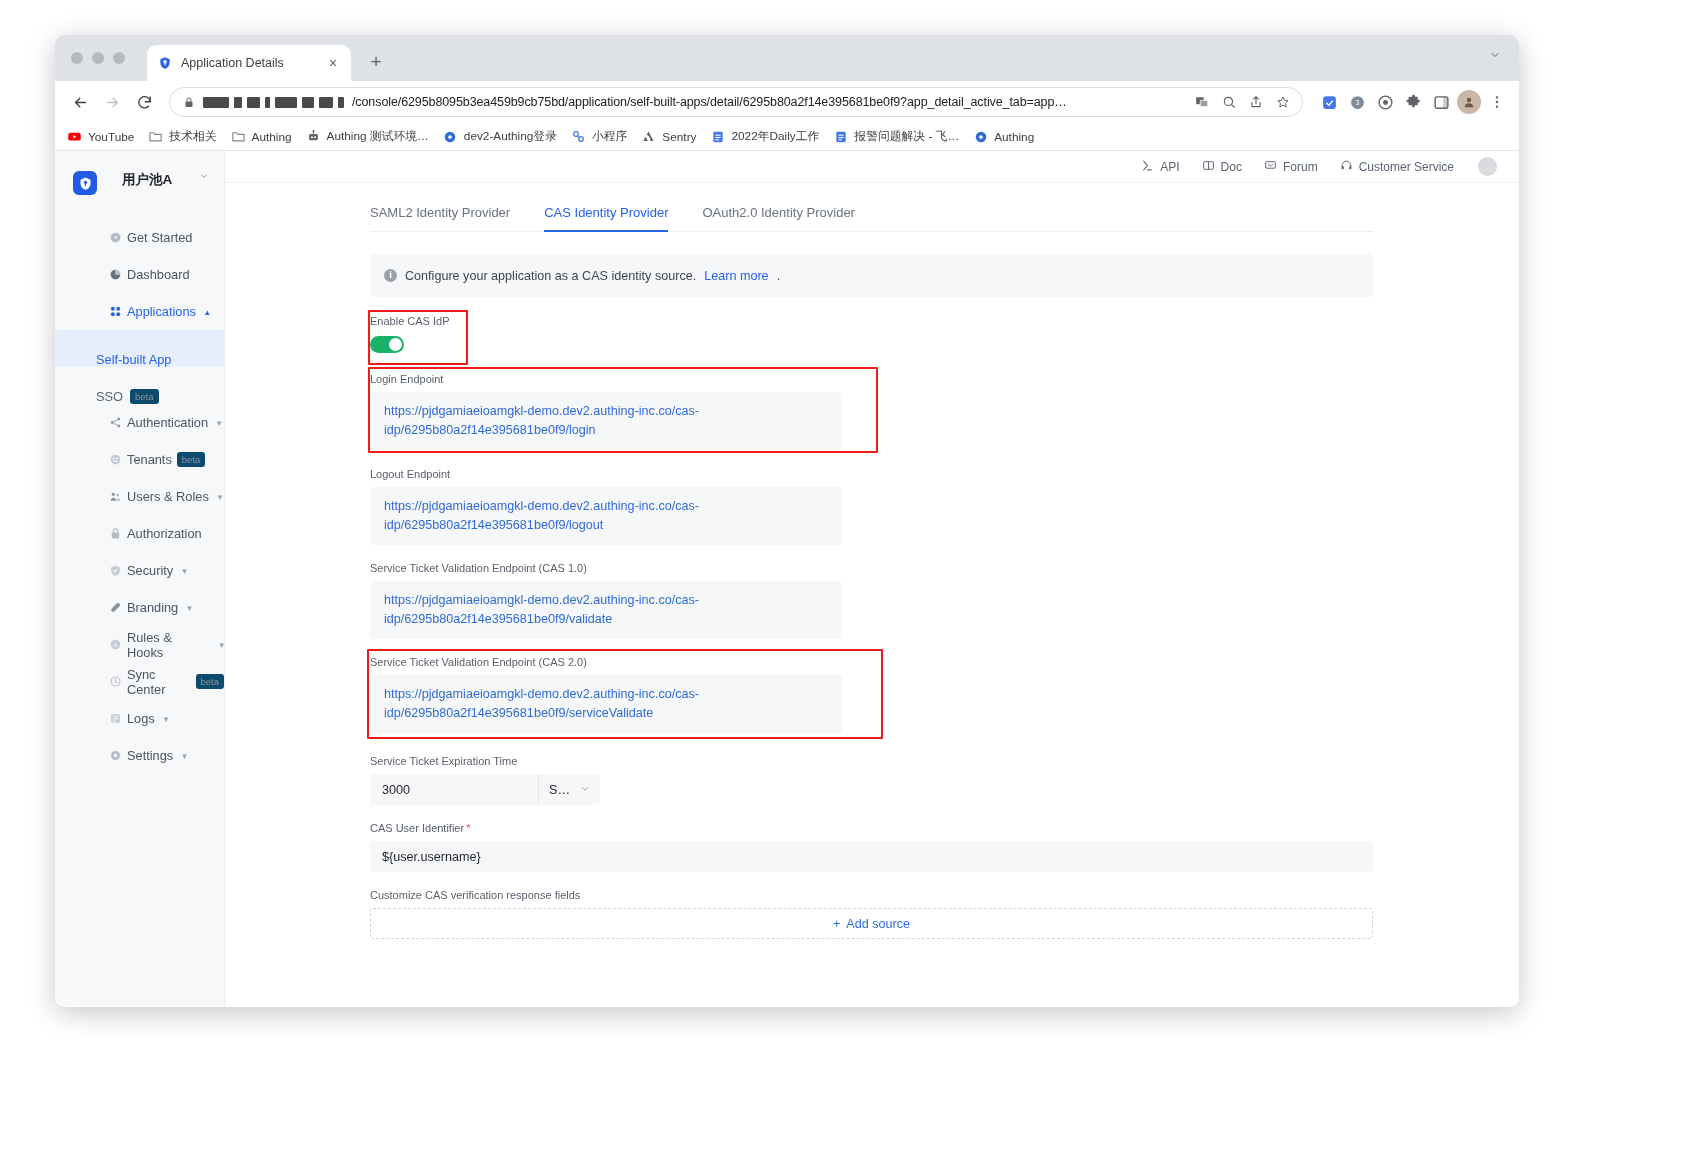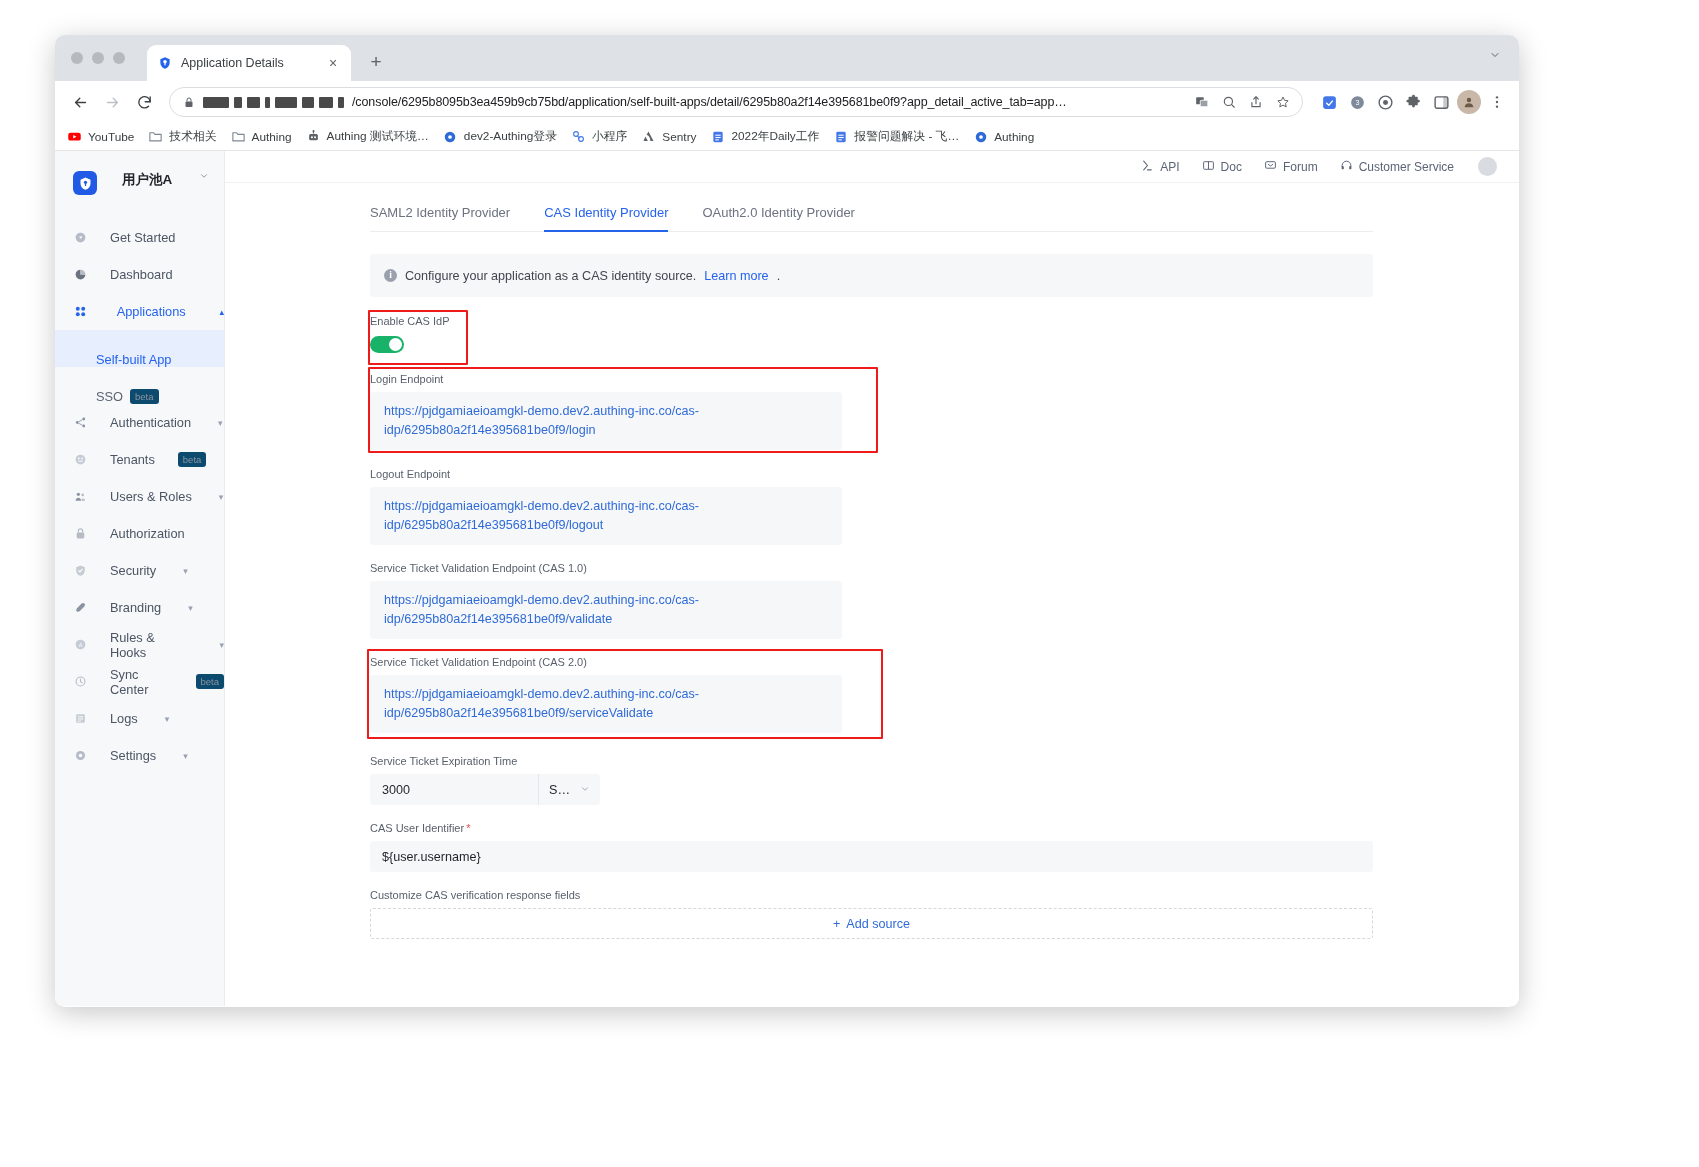--- a/index.html
+++ b/index.html
@@ -196,28 +196,29 @@
   .pool-caret { color: #8a9099; font-size: 10px; margin-left: 2px; }
 
   .nav { margin-top: 18px; }
   .nav-item {
     display: flex; align-items: center;
     height: 37px;
     padding-left: 18px;
     font-size: 12.8px;
     color: #4b5563;
     cursor: pointer;
-    gap: 23px;
+    gap: 5px;
     position: relative;
+    margin-left: 35px;
   }
   .nav-item .nic {
     width: 14px; height: 14px; flex: none;
     display: flex; align-items: center; justify-content: center;
   }
-  .nav-item.active { color: #2563eb; justify-content: space-between; }
+  .nav-item.active { color: #2563eb; }
   .nav-item .caret { font-size: 9px; color: #98a2b3; margin-left: 4px; }
   .nav-item.active .caret { color: #2563eb; }
   .sub-item {
     display: flex; align-items: flex-end;
     height: 37px;
     padding-left: 41px;
     font-size: 12.8px;
     color: #5b6471;
     cursor: pointer;
     gap: 7px;

